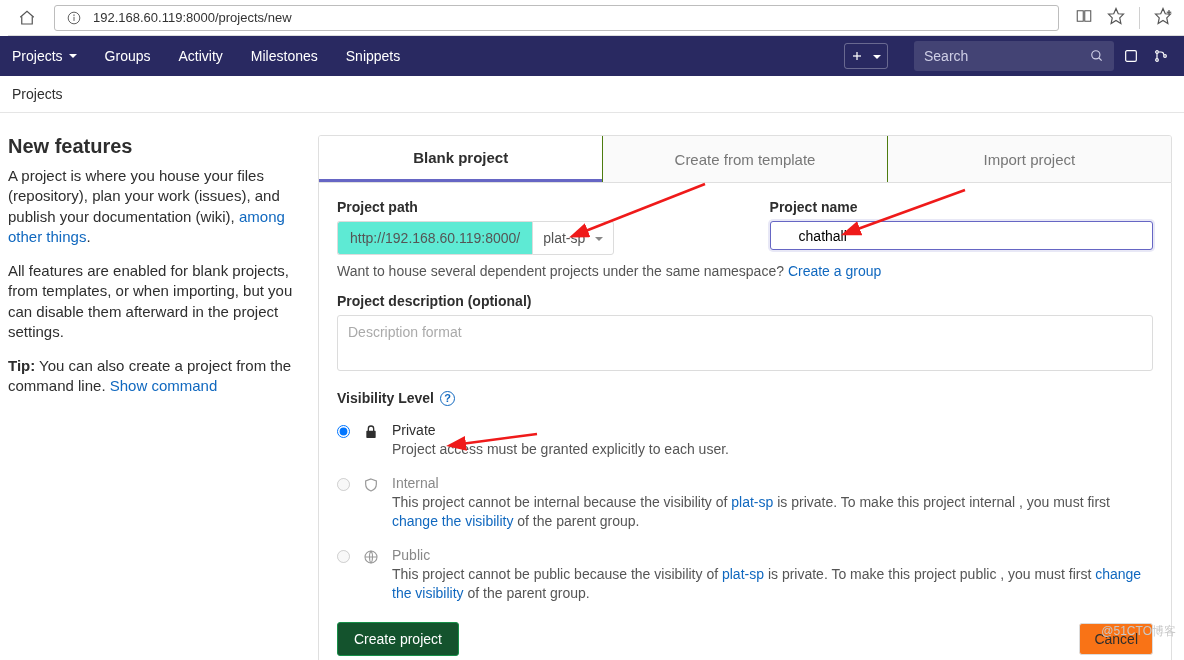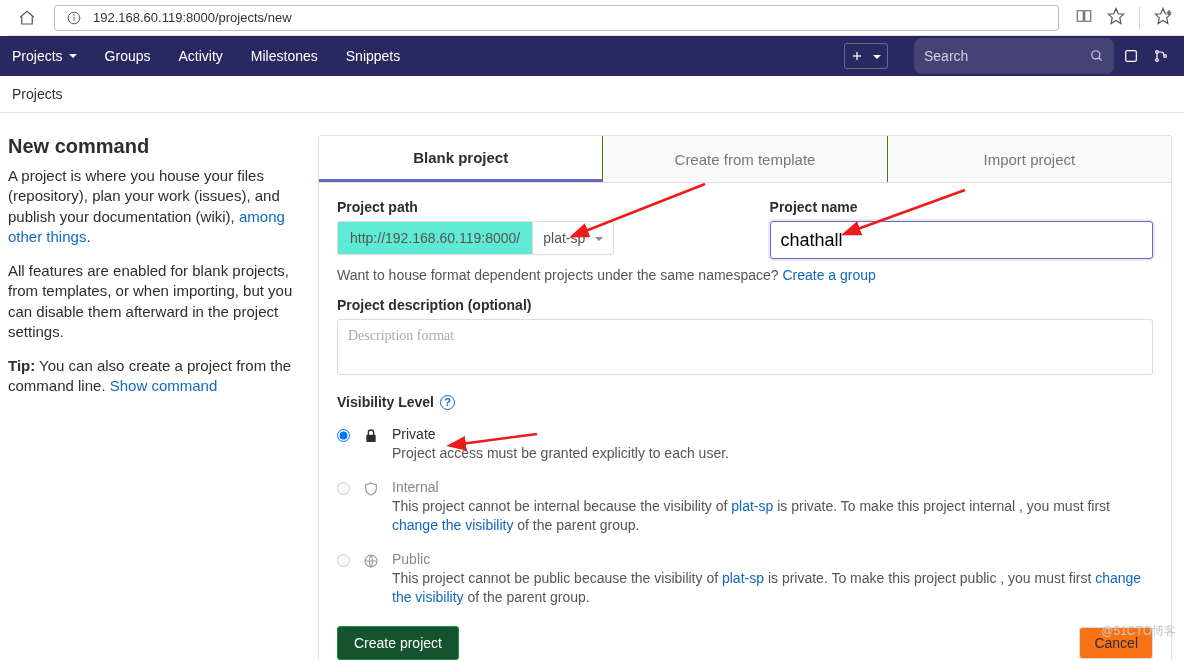--- a/index.html
+++ b/index.html
@@ -12,21 +12,21 @@
 .addr-box .url { font-size: 13px; color: #333; }
 .browser-right { display: flex; align-items: center; gap: 14px; padding-right: 4px; color: #555; }
 .browser-right svg { width: 18px; height: 18px; }
 .vdiv { width: 1px; height: 22px; background: #d0d0d0; }
 
 
 .topnav { height: 40px; background: #292961; display: flex; align-items: center; padding: 0 10px 0 0; color: #fff; gap: 4px; }
 .topnav .nav-item { padding: 0 12px; height: 40px; display: flex; align-items: center; font-size: 14px; cursor: pointer; }
 .topnav .spacer { flex: 1; }
 .topnav .plus-btn { display: flex; align-items: center; gap: 4px; padding: 4px 6px; border: 1px solid rgba(255,255,255,.3); border-radius: 3px; height: 26px; }
-.topnav .search-box { margin-left: 22px; width: 200px; height: 36px; background: rgba(255,255,255,.12); border-radius: 8px; display: flex; align-items: center; padding: 0 10px; gap: 8px; color: #cfcfe6; }
+.topnav .search-box { margin-left: 22px; width: 200px; height: 30px; background: rgba(255,255,255,.12); border-radius: 3px; display: flex; align-items: center; padding: 0 10px; gap: 8px; color: #cfcfe6; }
 .topnav .search-box span { font-size: 14px; }
 .topnav .nav-icon { width: 26px; display: flex; justify-content: center; align-items: center; }
 .chev::after { content: ""; display: inline-block; margin-left: 6px; border: 4px solid transparent; border-top-color: #fff; transform: translateY(2px); }
 
 
 .crumb { padding: 10px 12px; border-bottom: 1px solid #e5e5e5; color: #2e2e2e; font-size: 14px; }
 
 
 .main { display: flex; padding: 22px 12px 0 8px; gap: 20px; }
 .left-col { width: 290px; flex-shrink: 0; }
@@ -46,26 +46,26 @@
 
 .form-row { display: flex; gap: 30px; margin-bottom: 8px; }
 .form-group { flex: 1; }
 .form-label { font-size: 14px; font-weight: 600; color: #2e2e2e; display: block; margin-bottom: 6px; }
 
 .path-input { display: flex; height: 34px; }
 .path-input .base { background: #5eead4; border: 1px solid #dcdcdc; border-right: none; border-radius: 3px 0 0 3px; display: flex; align-items: center; padding: 0 12px; color: #555; font-size: 14px; }
 .path-input .ns { border: 1px solid #dcdcdc; border-radius: 0 3px 3px 0; display: flex; align-items: center; padding: 0 10px; gap: 6px; color: #555; font-size: 14px; cursor: pointer; }
 .path-input .ns .caret::after { content: ""; display: inline-block; border: 4px solid transparent; border-top-color: #888; transform: translateY(2px); margin-left: 4px; }
 
-.name-input { width: 100%; height: 38px; border: 1px solid #6666c4; border-radius: 3px; padding: 0 10px; font-size: 18px; outline: none; box-shadow: 0 0 0 2px rgba(102,102,196,.15); }
+.name-input { width: 100%; height: 29px; border: 1px solid #6666c4; border-radius: 3px; padding: 0 28px; font-size: 14px; outline: none; box-shadow: 0 0 0 2px rgba(102,102,196,.15); }
 
 .hint { font-size: 14px; color: #555; margin: 6px 0 14px; }
 .hint a { color: #1068bf; text-decoration: none; }
 
-.desc-ta { width: 100%; height: 56px; border: 1px solid #dcdcdc; border-radius: 3px; padding: 8px 10px; font-size: 14px; font-family: Liberation Serif, serif; resize: none; color: #333; }
+.desc-ta { width: 100%; height: 56px; border: 1px solid #dcdcdc; border-radius: 3px; padding: 8px 10px; font-size: 14px; font-family: Liberation Sans, sans-serif; resize: none; color: #333; }
 .desc-ta::placeholder { color: #aaa; }
 
 .vis-head { margin: 16px 0 10px; font-weight: 600; display: flex; align-items: center; gap: 6px; }
 .help-ico { width: 15px; height: 15px; border-radius: 50%; border: 1.5px solid #1068bf; color: #1068bf; font-size: 11px; display: inline-flex; align-items: center; justify-content: center; font-weight: 700; }
 
 .vis-opt { display: flex; gap: 12px; padding: 6px 0 10px; align-items: flex-start; }
 .vis-opt input[type=radio] { margin-top: 3px; }
 .vis-opt .vis-icon { width: 18px; height: 18px; display: flex; align-items: center; justify-content: center; color: #2e2e2e; flex-shrink:0; margin-top:1px; }
 .vis-opt.disabled .vis-icon { color: #999; }
 .vis-body { flex: 1; }
@@ -155,21 +155,21 @@
         <circle cx="18" cy="12" r="2"></circle>
         <path d="M6 8v8M8 6h4a4 4 0 0 1 4 4"></path>
       </svg>
     </div>
 </div>
 
 <div class="crumb">Projects</div>
 
 <div class="main">
   <div class="left-col">
-    <h1>New command</h1>
+    <h1>New features</h1>
     <p>
       <span>A project is where you house your files (repository), plan your work (issues), and publish your documentation (wiki), </span><span class="link">among other things</span><span>.</span>
     </p>
     <p>All features are enabled for blank projects, from templates, or when importing, but you can disable them afterward in the project settings.</p>
     <p>
       <b>Tip:</b><span> You can also create a project from the command line. </span><span class="link">Show command</span>
     </p>
   </div>
 
   <div class="right-col">
@@ -191,21 +191,21 @@
             </div>
           </div>
         </div>
         <div class="form-group">
           <label class="form-label">Project name</label>
           <input class="name-input" value="chathall" style="">
         </div>
       </div>
 
       <div class="hint">
-        <span>Want to house format dependent projects under the same namespace? </span><a href="#">Create a group</a>
+        <span>Want to house several dependent projects under the same namespace? </span><a href="#">Create a group</a>
       </div>
 
       <label class="form-label">Project description (optional)</label>
       <textarea class="desc-ta" placeholder="Description format" style=""></textarea>
 
       <div class="vis-head">
         <span>Visibility Level</span>
         <span class="help-ico">?</span>
       </div>
 

